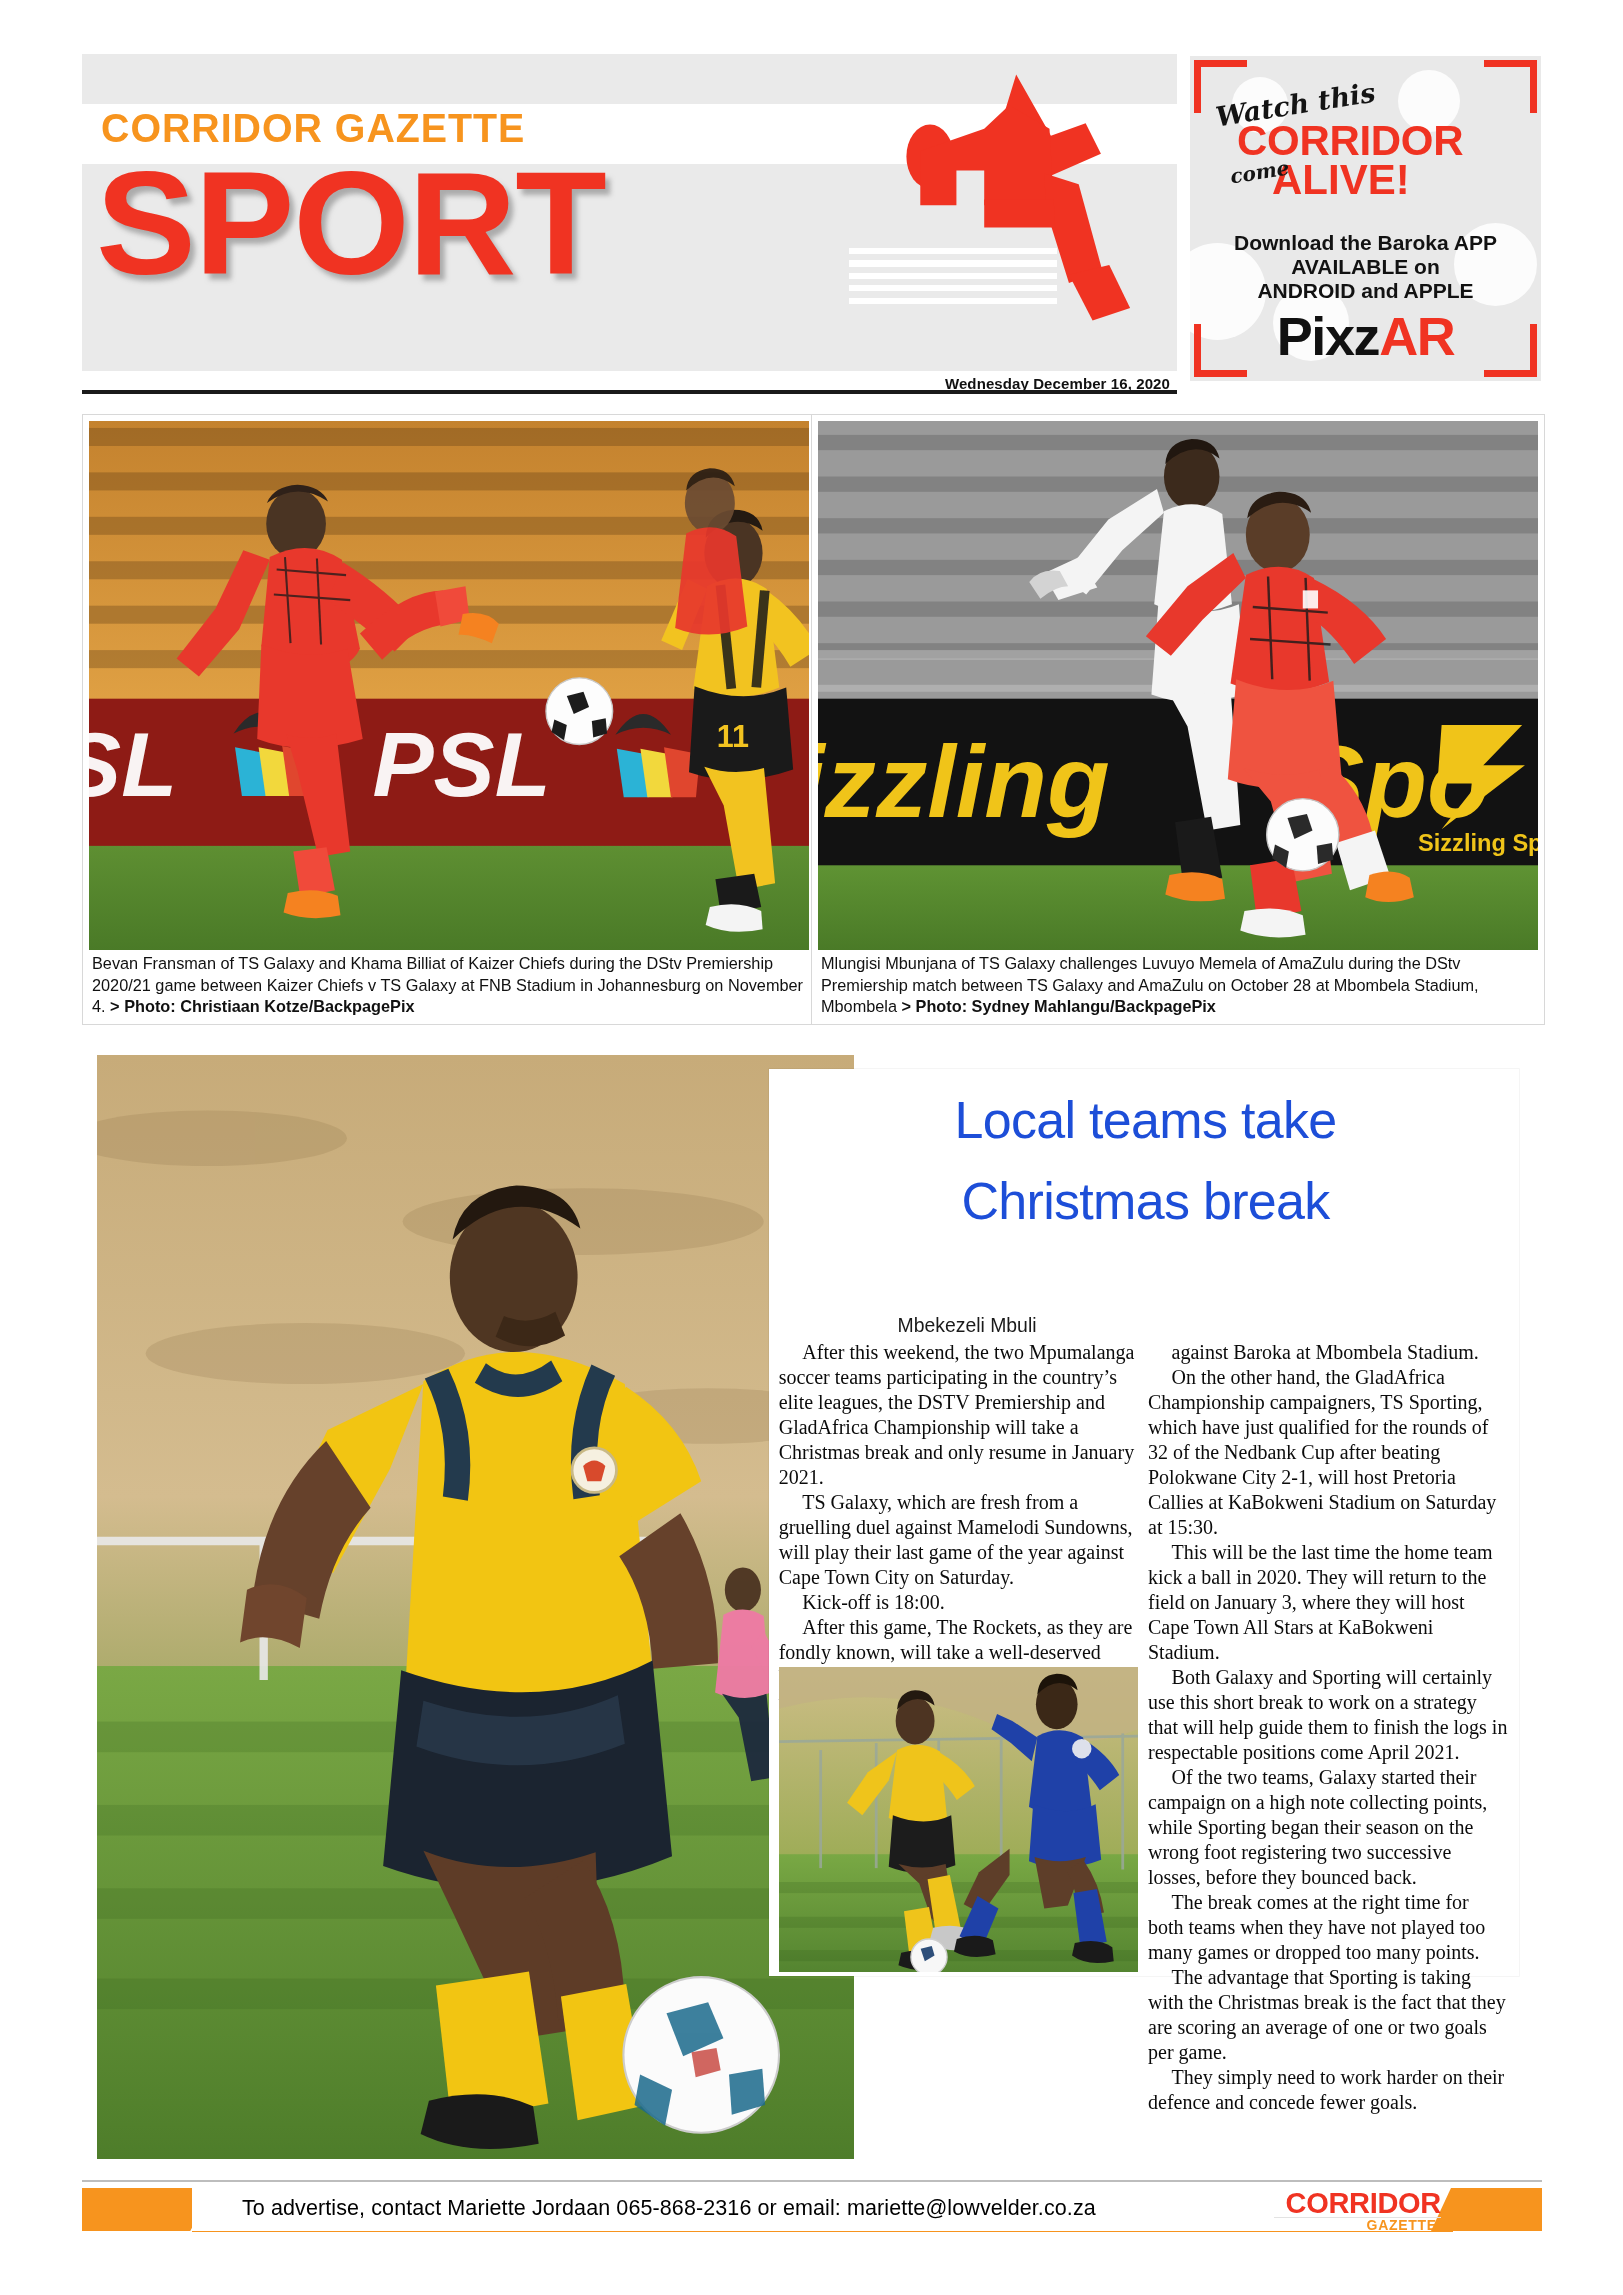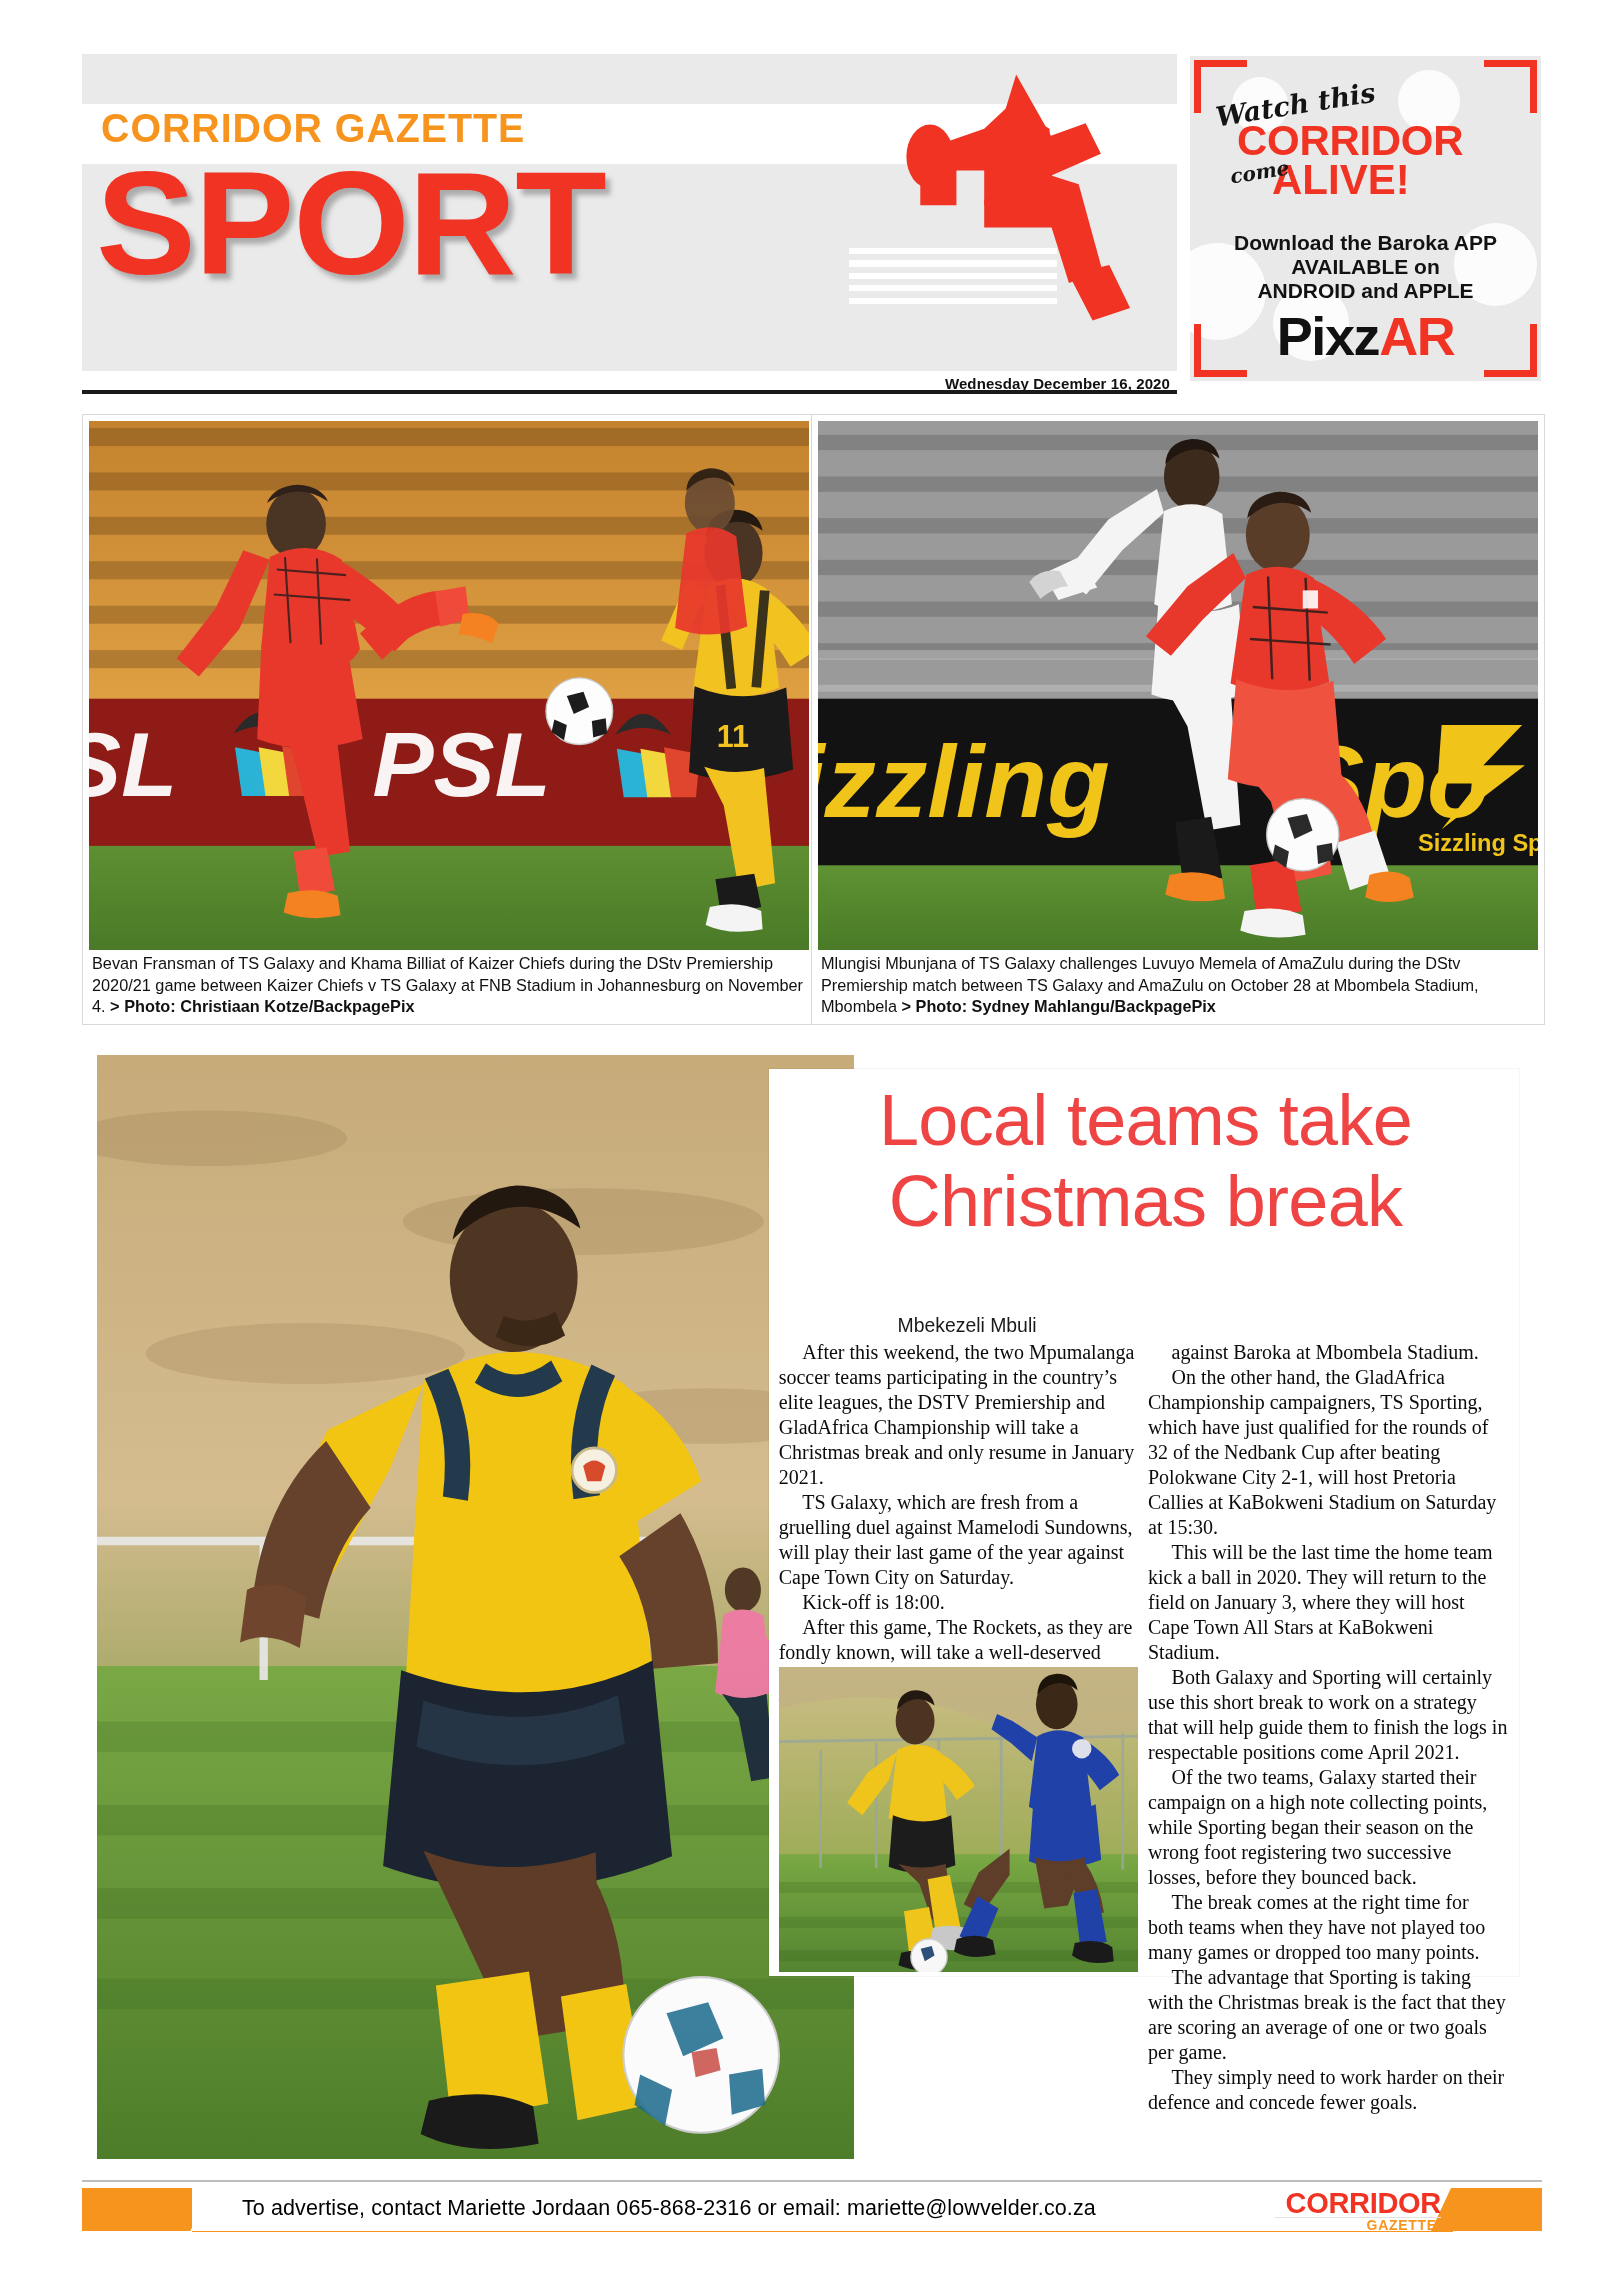--- a/index.html
+++ b/index.html
@@ -256,24 +256,24 @@
     background: #ffffff;
     box-shadow: 0 0 0 0.7px rgba(0,0,0,0.06);
   }
   #headline {
     position: absolute;
     left: 14px;
     top: 11px;
     width: 725px;
     font-family: "Liberation Sans Narrow", "Liberation Sans", sans-serif;
     font-weight: normal;
-    font-size: 72px;
+    font-size: 52px;
     line-height: 81px;
     letter-spacing: -0.7px;
-    color: #ef4444;
+    color: #1d4ed8;
     text-align: center;
   }
   #byline {
     position: absolute;
     left: 14px;
     top: 245px;
     width: 368px;
     text-align: center;
     font-family: "Liberation Sans", sans-serif;
     font-size: 19.4px;

